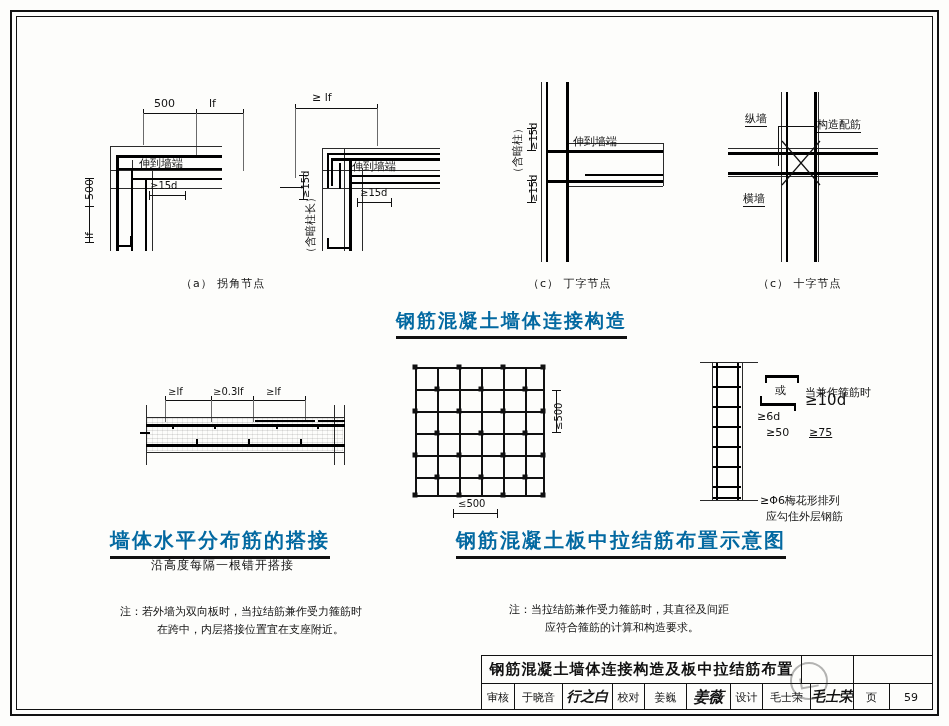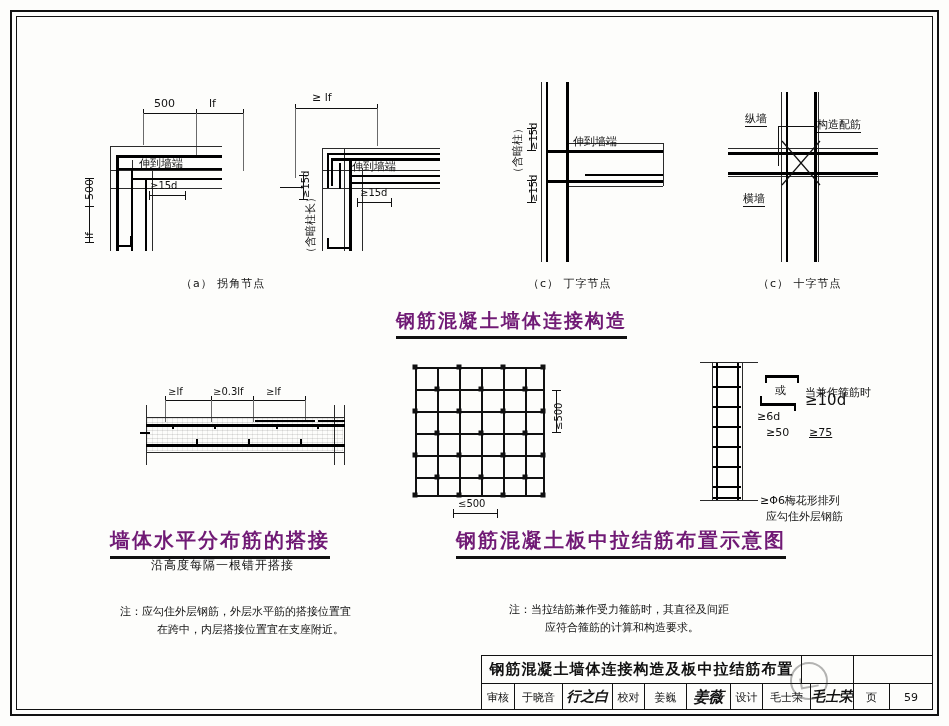--- a/index.html
+++ b/index.html
@@ -60,21 +60,21 @@
     font-size:11px;
     color:#111;
     letter-spacing:1px;
     white-space:nowrap;
   }
   
   .big-title{
     position:absolute;
     font-size:19px;
     font-weight:bold;
-    color:#701a75;
+    color:#0369a1;
     letter-spacing:2px;
     white-space:nowrap;
     border-bottom:3px solid #111;
     padding-bottom:2px;
   }
   .sub-title{
     position:absolute;
     font-size:12px;
     color:#111;
     letter-spacing:1px;
@@ -349,21 +349,21 @@
     <div class="ln v2px rebar" style="left:276px;top:424px;height:5px;"></div>
     <div class="ln v2px rebar" style="left:317px;top:424px;height:5px;"></div>
     <div class="ln v2px rebar" style="left:196px;top:439px;height:5px;"></div>
     <div class="ln v2px rebar" style="left:248px;top:439px;height:5px;"></div>
     <div class="ln v2px rebar" style="left:300px;top:439px;height:5px;"></div>
     <div class="ln h2px rebar" style="left:140px;top:432px;width:10px;"></div>
 
     <div class="big-title" style="left:110px;top:527px;font-size:20px;">墙体水平分布筋的搭接</div>
     <div class="sub-title" style="left:151px;top:557px;">沿高度每隔一根错开搭接</div>
 
-    <div class="note" style="left:120px;top:603px;">注：应勾住外层钢筋，外层水平筋的搭接位置宜</div>
+    <div class="note" style="left:120px;top:603px;">注：若外墙为双向板时，当拉结筋兼作受力箍筋时</div>
     <div class="note" style="left:157px;top:621px;">在跨中，内层搭接位置宜在支座附近。</div>
   </div>
 
   <div>
     <div class="mesh-wrap" style="left:415px;top:367px;width:130px;height:130px;">
       <div class="mesh-h" style="top:0px;width:130px;"></div>
       <div class="mesh-h" style="top:22px;width:130px;"></div>
       <div class="mesh-h" style="top:44px;width:130px;"></div>
       <div class="mesh-h" style="top:66px;width:130px;"></div>
       <div class="mesh-h" style="top:88px;width:130px;"></div>

